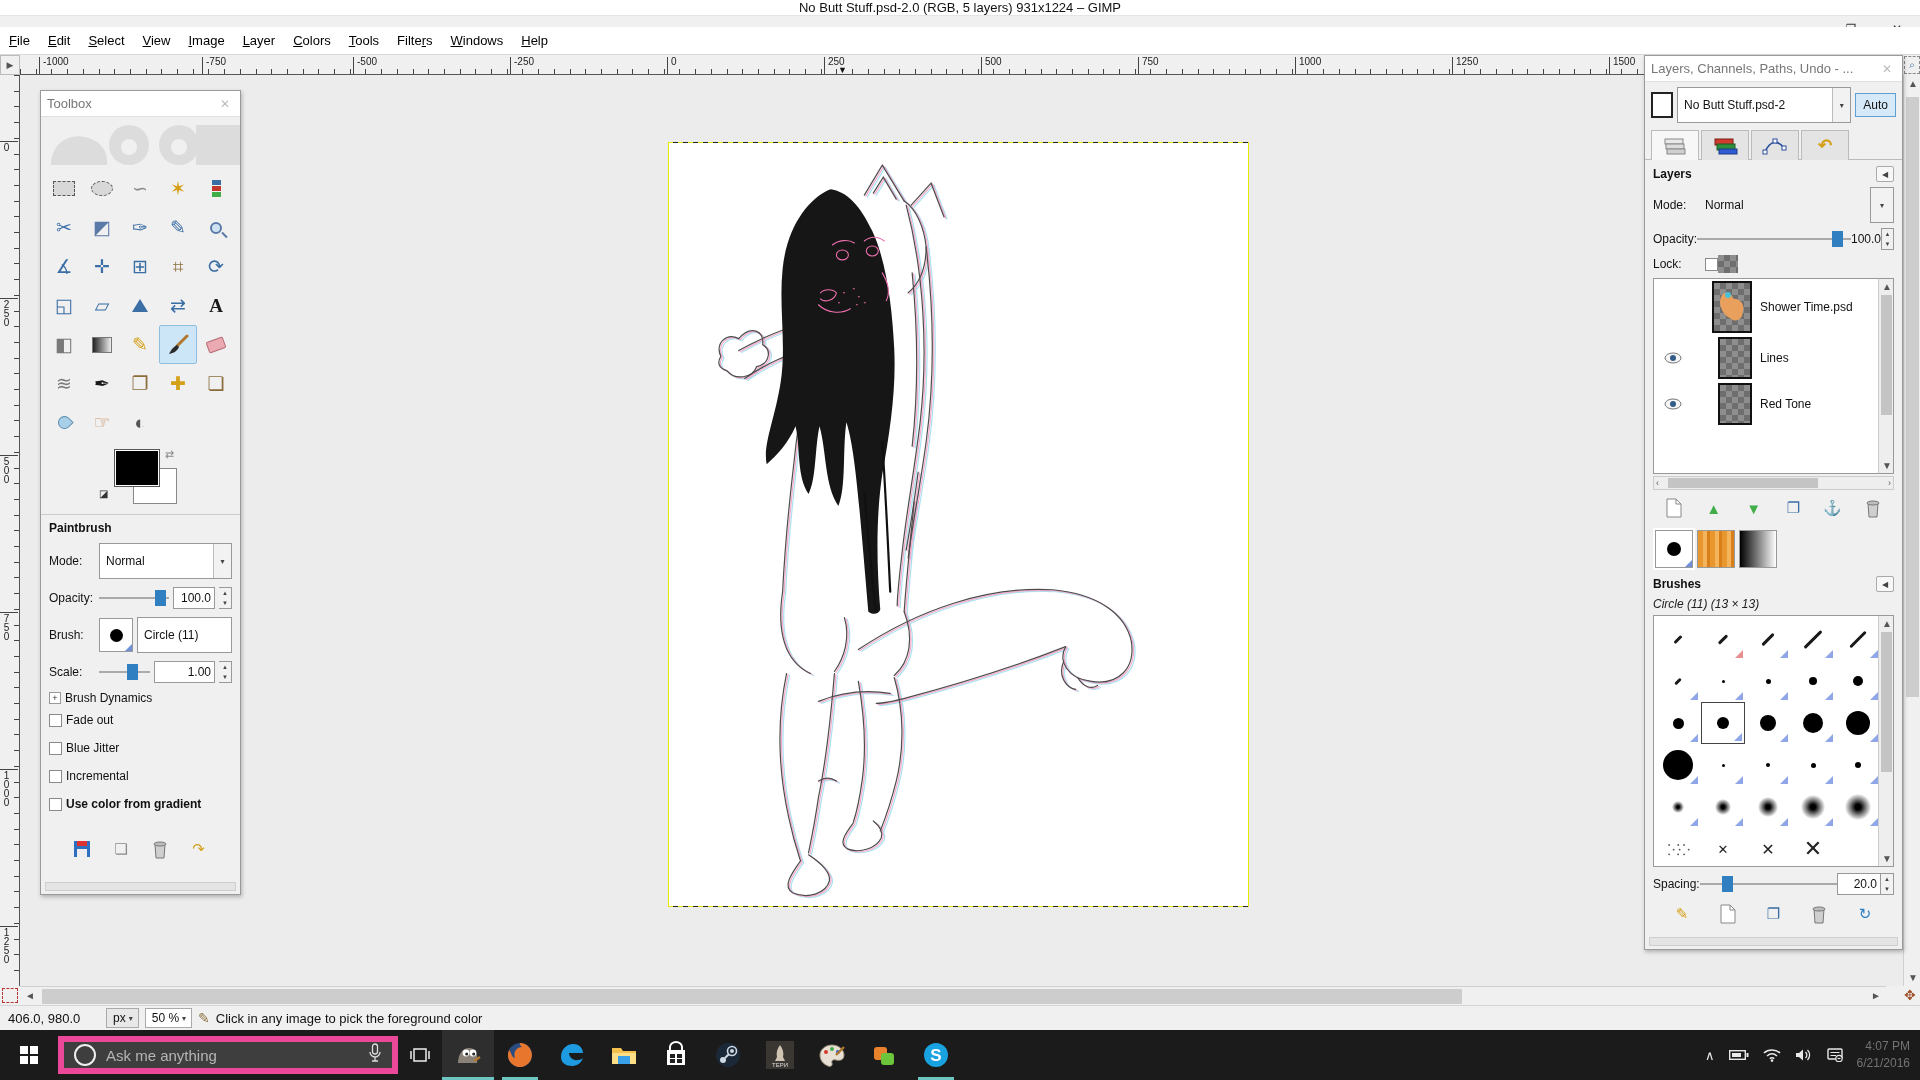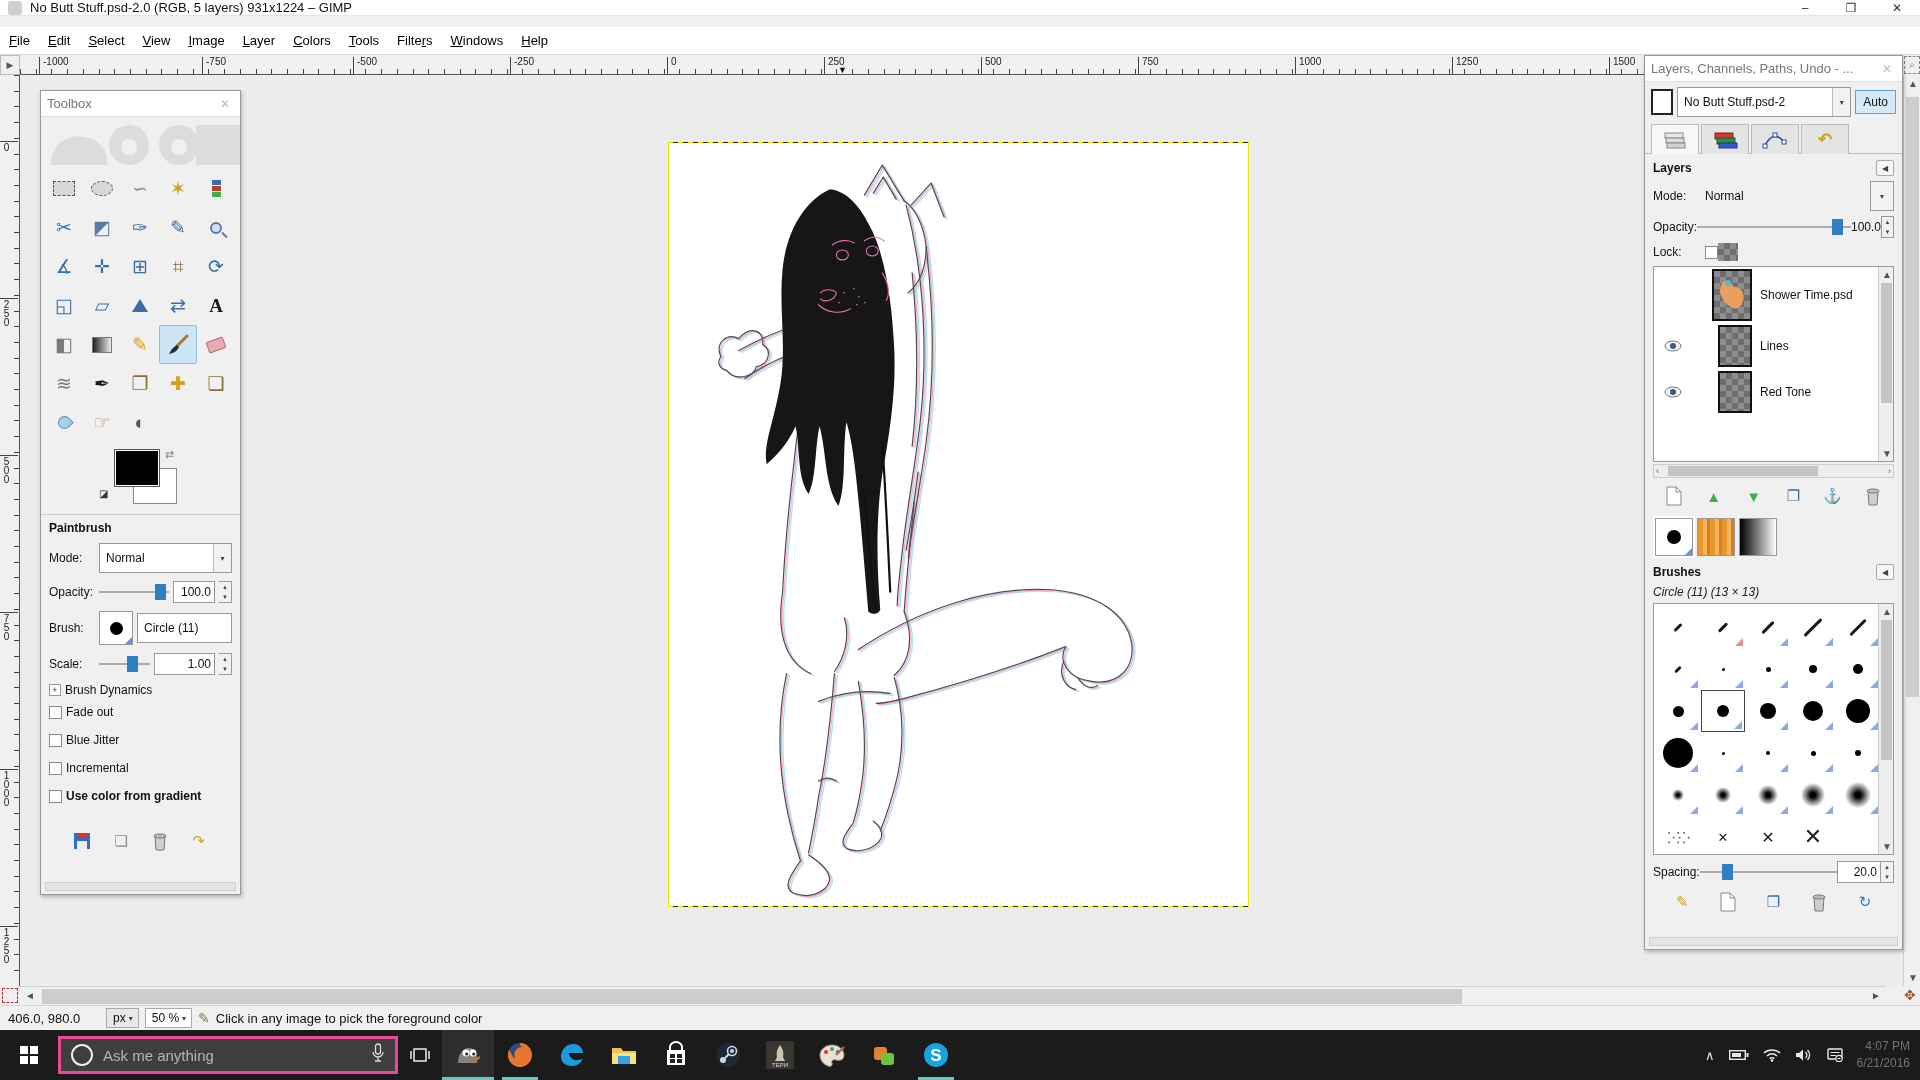--- a/index.html
+++ b/index.html
@@ -1,19 +1,19 @@
 <!DOCTYPE html>
 <html><head>
 <meta charset="utf-8">
 <style>
   *{margin:0;padding:0;box-sizing:border-box;font-family:"Liberation Sans",sans-serif;}
   html,body{width:1920px;height:1080px;overflow:hidden;background:#f0f0f0;}
   .abs{position:absolute;}
   
-  #titlebar{left:0;top:0;width:1920px;height:16px;background:#fff;border-bottom:1px solid #e5e5e5;display:flex;align-items:center;}
+  #titlebar{left:0;top:0;width:1920px;height:16px;background:#fff;border-bottom:1px solid #e5e5e5;display:flex;align-items:center;flex-direction:column;}
   #win-icon{width:14px;height:14px;margin:0 8px 0 8px;background:#cfcfcf;border-radius:3px;}
   #title-text{font-size:13px;color:#111;}
   #caption-btns{margin-left:auto;display:flex;height:27px;}
   .cap-btn{width:46px;height:27px;display:flex;align-items:center;justify-content:center;font-size:12px;color:#333;}
   #menubar{left:0;top:27px;width:1920px;height:28px;background:#fff;display:flex;align-items:center;border-bottom:1px solid #d9d9d9;}
   .menu-item{font-size:13px;color:#000;padding:5px 9px;}
   .menu-item u{text-decoration:underline;}
   
   #ruler-corner{left:0;top:55px;width:20px;height:20px;background:#f0f0f0;border:1px solid #bbb;display:flex;align-items:center;justify-content:center;font-size:9px;color:#555;}
   #h-ruler{left:20px;top:55px;width:1883px;height:20px;background:#f0f0f0;border-bottom:1px solid #555;overflow:hidden;}
@@ -39,21 +39,21 @@
   .sb-arrow{position:absolute;font-size:10px;color:#555;}
   #nav-icon{left:1904px;top:56px;width:16px;height:18px;font-size:10px;color:#3b6ea5;border:1px dashed #888;display:flex;align-items:center;justify-content:center;}
   #quickmask{left:2px;top:988px;width:16px;height:15px;border:1px dashed #b33;}
   #pan-corner{left:1904px;top:987px;font-size:14px;color:#a0522d;}
   
   .panel{background:#f0f0f0;border:1px solid #9a9a9a;box-shadow:1px 2px 4px rgba(0,0,0,.25);}
   .panel-title{height:26px;background:#fff;display:flex;align-items:center;padding:0 6px;color:#777;font-size:13px;border-bottom:1px solid #e0e0e0;}
   .panel-title .x{margin-left:auto;color:#bbb;font-size:12px;padding:0 4px;}
   .hdr{font-size:12px;font-weight:bold;color:#111;}
   .collapse-btn{margin-left:auto;width:18px;height:16px;border:1px solid #aaa;background:#f7f7f7;border-radius:2px;font-size:8px;color:#444;display:flex;align-items:center;justify-content:center;}
-  .combo{background:#fff;border:1px solid #999;display:flex;align-items:center;font-size:12px;color:#111;height:30px;}
+  .combo{background:#fff;border:1px solid #999;display:flex;align-items:center;font-size:12px;color:#111;height:36px;}
   .combo .tx{padding:0 6px;flex:1;white-space:nowrap;overflow:hidden;}
   .combo .dd{width:18px;align-self:stretch;border-left:1px solid #bbb;background:#f2f2f2;display:flex;align-items:center;justify-content:center;font-size:8px;color:#444;}
   .numbox{background:#fff;border:1px solid #999;height:22px;font-size:12px;color:#111;display:flex;align-items:center;justify-content:flex-end;padding:0 3px;}
   .spin{width:13px;height:22px;display:flex;flex-direction:column;border:1px solid #999;border-left:none;background:#f2f2f2;}
   .spin span{flex:1;font-size:6px;color:#444;display:flex;align-items:center;justify-content:center;}
   .slider{position:relative;height:16px;flex:1;}
   .slider::before{content:"";position:absolute;left:0;right:0;top:7px;height:2px;background:#aaa;}
   .slider .handle{position:absolute;top:0;width:11px;height:16px;background:#2f7fc1;}
   .check{width:13px;height:13px;background:#fff;border:1px solid #8a8a8a;flex:none;}
   .lbl{font-size:12px;color:#111;}
@@ -119,21 +119,21 @@
   #statusbar{left:0;top:1005px;width:1920px;height:25px;background:#f0f0f0;border-top:1px solid #d5d5d5;display:flex;align-items:center;font-size:13px;color:#111;gap:6px;padding-left:8px;}
   #pos-label{min-width:92px;}
   .status-box{height:20px;border:1px solid #aaa;background:#e8e8e8;display:flex;align-items:center;font-size:12px;padding:0 2px 0 6px;}
   .status-box .dd{font-size:8px;color:#444;padding:0 3px;}
   #zoom-box{background:#fff;}
   
   #taskbar{left:0;top:1030px;width:1920px;height:50px;background:#1b1b1b;display:flex;align-items:stretch;}
   #start-btn{width:58px;display:flex;align-items:center;justify-content:center;}
   #start-grid{display:grid;grid-template-columns:8px 8px;grid-template-rows:8px 8px;gap:2px;}
   #start-grid i{background:#fff;}
-  #search-box{width:340px;margin:6px 0;background:#3e3e3e;border:3px solid #ec4899;display:flex;align-items:center;gap:10px;padding:0 10px;}
+  #search-box{width:340px;margin:6px 0;background:#3e3e3e;border:6px solid #ec4899;display:flex;align-items:center;gap:10px;padding:0 10px;}
   #cortana-ring{width:22px;height:22px;border:2px solid #eee;border-radius:50%;flex:none;}
   #search-text{color:#b5b5b5;font-size:15px;flex:1;}
   #taskview{width:44px;display:flex;align-items:center;justify-content:center;}
   .task-app{width:52px;position:relative;display:flex;align-items:center;justify-content:center;}
   .task-app.active{background:#2e2e2e;}
   .task-app .underline{position:absolute;bottom:0;left:8px;right:8px;height:3px;background:#6cc5c1;}
   .task-app.active .underline{left:0;right:0;}
   #tray{margin-left:auto;display:flex;align-items:center;gap:14px;padding-right:10px;}
   .tray-ic{color:#e8e8e8;font-size:13px;display:flex;align-items:center;}
   #clock{color:#737373;font-size:12px;text-align:right;line-height:1.45;}

